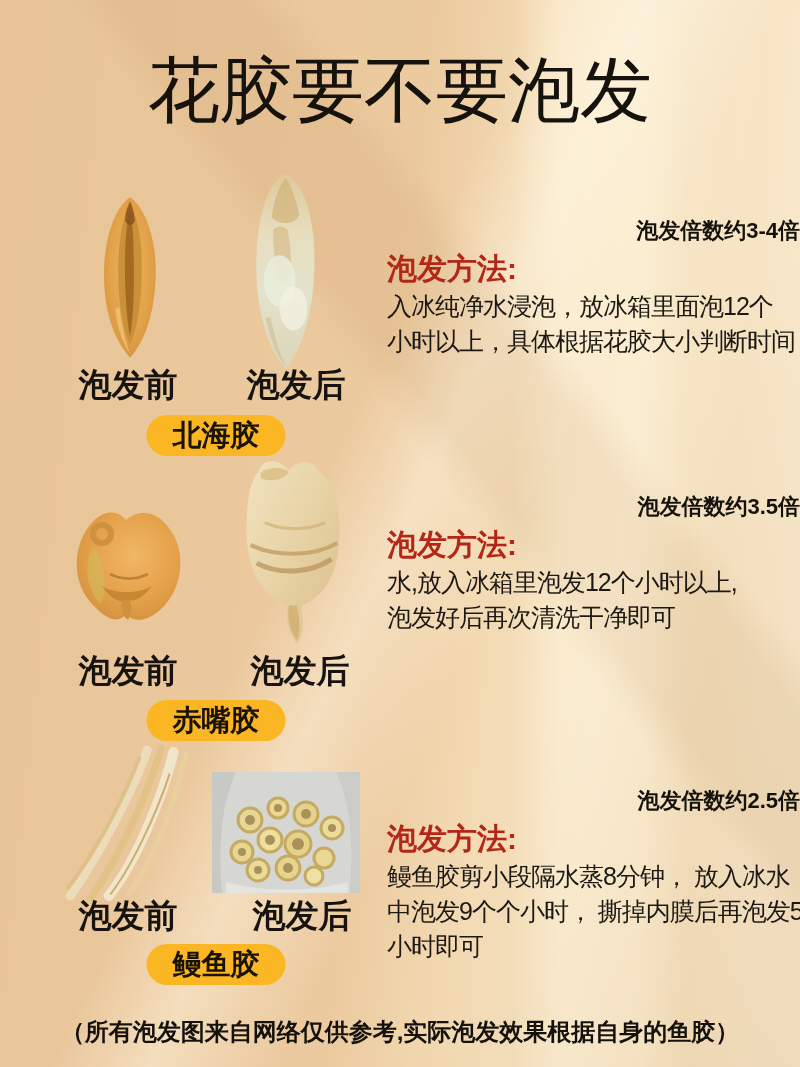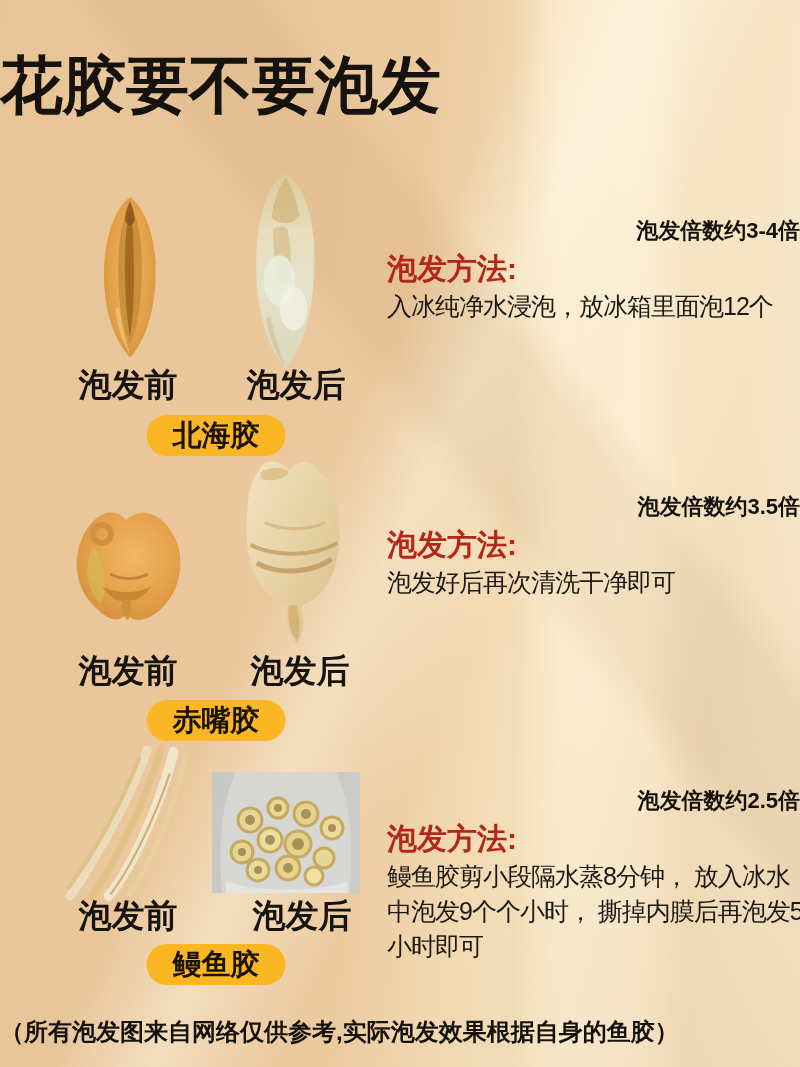--- a/index.html
+++ b/index.html
@@ -9,41 +9,41 @@
     font-family:"Liberation Sans","DejaVu Sans",sans-serif;
     background:
       linear-gradient(295deg, rgba(176,126,66,0.16) 0%, rgba(176,126,66,0.08) 14%, rgba(176,126,66,0) 32%),
       linear-gradient(52deg, rgba(167,116,58,0) 55%, rgba(167,116,58,0.10) 58%, rgba(167,116,58,0.10) 66%, rgba(167,116,58,0) 69%),
       linear-gradient(115deg, rgba(255,248,230,0) 42%, rgba(255,248,230,0.45) 50%, rgba(255,248,230,0) 60%),
       linear-gradient(90deg, rgba(255,244,219,0) 64%, rgba(255,244,219,0.55) 70%, rgba(255,244,219,0.55) 80%, rgba(255,244,219,0.15) 86%, rgba(255,244,219,0.35) 100%),
       linear-gradient(96deg, #e8c498 0%, #ecca9f 48%, #f2d9b2 60%, #f6e5c4 74%, #f3debb 86%, #f7e9cd 100%);
   }
   .title {
     position:absolute; top:50px; left:0; width:100%;
-    font-size:63px; line-height:1.12; font-weight:700;
+    text-align:center; font-size:72px; line-height:1.12; font-weight:400;
     color:#16130e; letter-spacing:0px;
   }
   .img { position:absolute; }
   .lbl {
     position:absolute; transform:translateX(-50%);
     font-size:33px; font-weight:800; color:#171310; white-space:nowrap;text-align:right;
   }
   .badge {
     position:absolute; left:216px; transform:translateX(-50%);
     background:#fbb623; color:#1a1202;
     font-size:29px; font-weight:800; line-height:1.2;
     padding:3px 26px; border-radius:21px; white-space:nowrap;text-align:center;
   }
   .info { position:absolute; left:387px; width:413px; }
   .ratio { font-size:22px; font-weight:700; color:#15120d; line-height:37px; white-space:nowrap;text-align:right; }
   .method-title { font-size:30px; font-weight:700; color:#b32718; line-height:40px; white-space:nowrap; }
   .line { font-size:25px; font-weight:500; color:#1c1915; line-height:35px; letter-spacing:-1px; white-space:nowrap; }
   .footer {
     position:absolute; top:1016px; left:0; width:100%;
-    font-size:24px; font-weight:700; color:#15120e; white-space:nowrap;
+    text-align:center; font-size:24px; font-weight:700; color:#15120e; white-space:nowrap;
   }
 </style>
 </head>
 <body>
 
 <div class="canvas">
 
   <h1 class="title">花胶要不要泡发</h1>
 
   <svg class="img" style="left:86px;top:191px" width="88" height="172" viewBox="0 0 90 175">
@@ -79,20 +79,21 @@
   </svg>
 
   <div class="lbl" style="left:128px;top:363px">泡发前</div>
   <div class="lbl" style="left:296px;top:363px">泡发后</div>
   <div class="badge" style="top:415px">北海胶</div>
 
   <div class="info" style="top:212px">
     <div class="ratio">泡发倍数约3-4倍</div>
     <div class="method-title">泡发方法:</div>
     <div class="line">入冰纯净水浸泡，放冰箱里面泡12个</div>
+    <div class="line">小时以上，具体根据花胶大小判断时间</div>
   </div>
 
   <svg class="img" style="left:62px;top:500px" width="132" height="135" viewBox="0 0 132 135">
     <defs>
       <radialGradient id="g3" cx="55%" cy="40%" r="72%">
         <stop offset="0%" stop-color="#f0b765"></stop>
           <stop offset="55%" stop-color="#e6a14b"></stop>
           <stop offset="100%" stop-color="#d08c3a"></stop>
       </radialGradient>
     </defs>
@@ -120,20 +121,21 @@
     <path d="M58 152 C56 164 58 176 66 186 C70 176 68 162 66 152 Z" fill="#cfa968" opacity="0.7"></path>
   </svg>
 
   <div class="lbl" style="left:128px;top:649px">泡发前</div>
   <div class="lbl" style="left:300px;top:649px">泡发后</div>
   <div class="badge" style="top:700px">赤嘴胶</div>
 
   <div class="info" style="top:488px">
     <div class="ratio">泡发倍数约3.5倍</div>
     <div class="method-title">泡发方法:</div>
+    <div class="line">水,放入冰箱里泡发12个小时以上,</div>
     <div class="line">泡发好后再次清洗干净即可</div>
   </div>
 
   <svg class="img" style="left:50px;top:744px" width="162" height="164" viewBox="0 0 160 162">
     <g stroke-linecap="round" fill="none">
       <path d="M96 6 C80 50 48 110 20 150" stroke="#ecdcba" stroke-width="9"></path>
       <path d="M110 4 C96 52 66 116 40 152" stroke="#e3c287" stroke-width="7"></path>
       <path d="M122 8 C110 56 84 118 58 150" stroke="#f0e6cc" stroke-width="10"></path>
       <path d="M134 10 C124 58 102 116 78 148" stroke="#e8cf9d" stroke-width="6"></path>
       <path d="M88 14 C72 56 44 108 18 142" stroke="#dfc089" stroke-width="4"></path>

